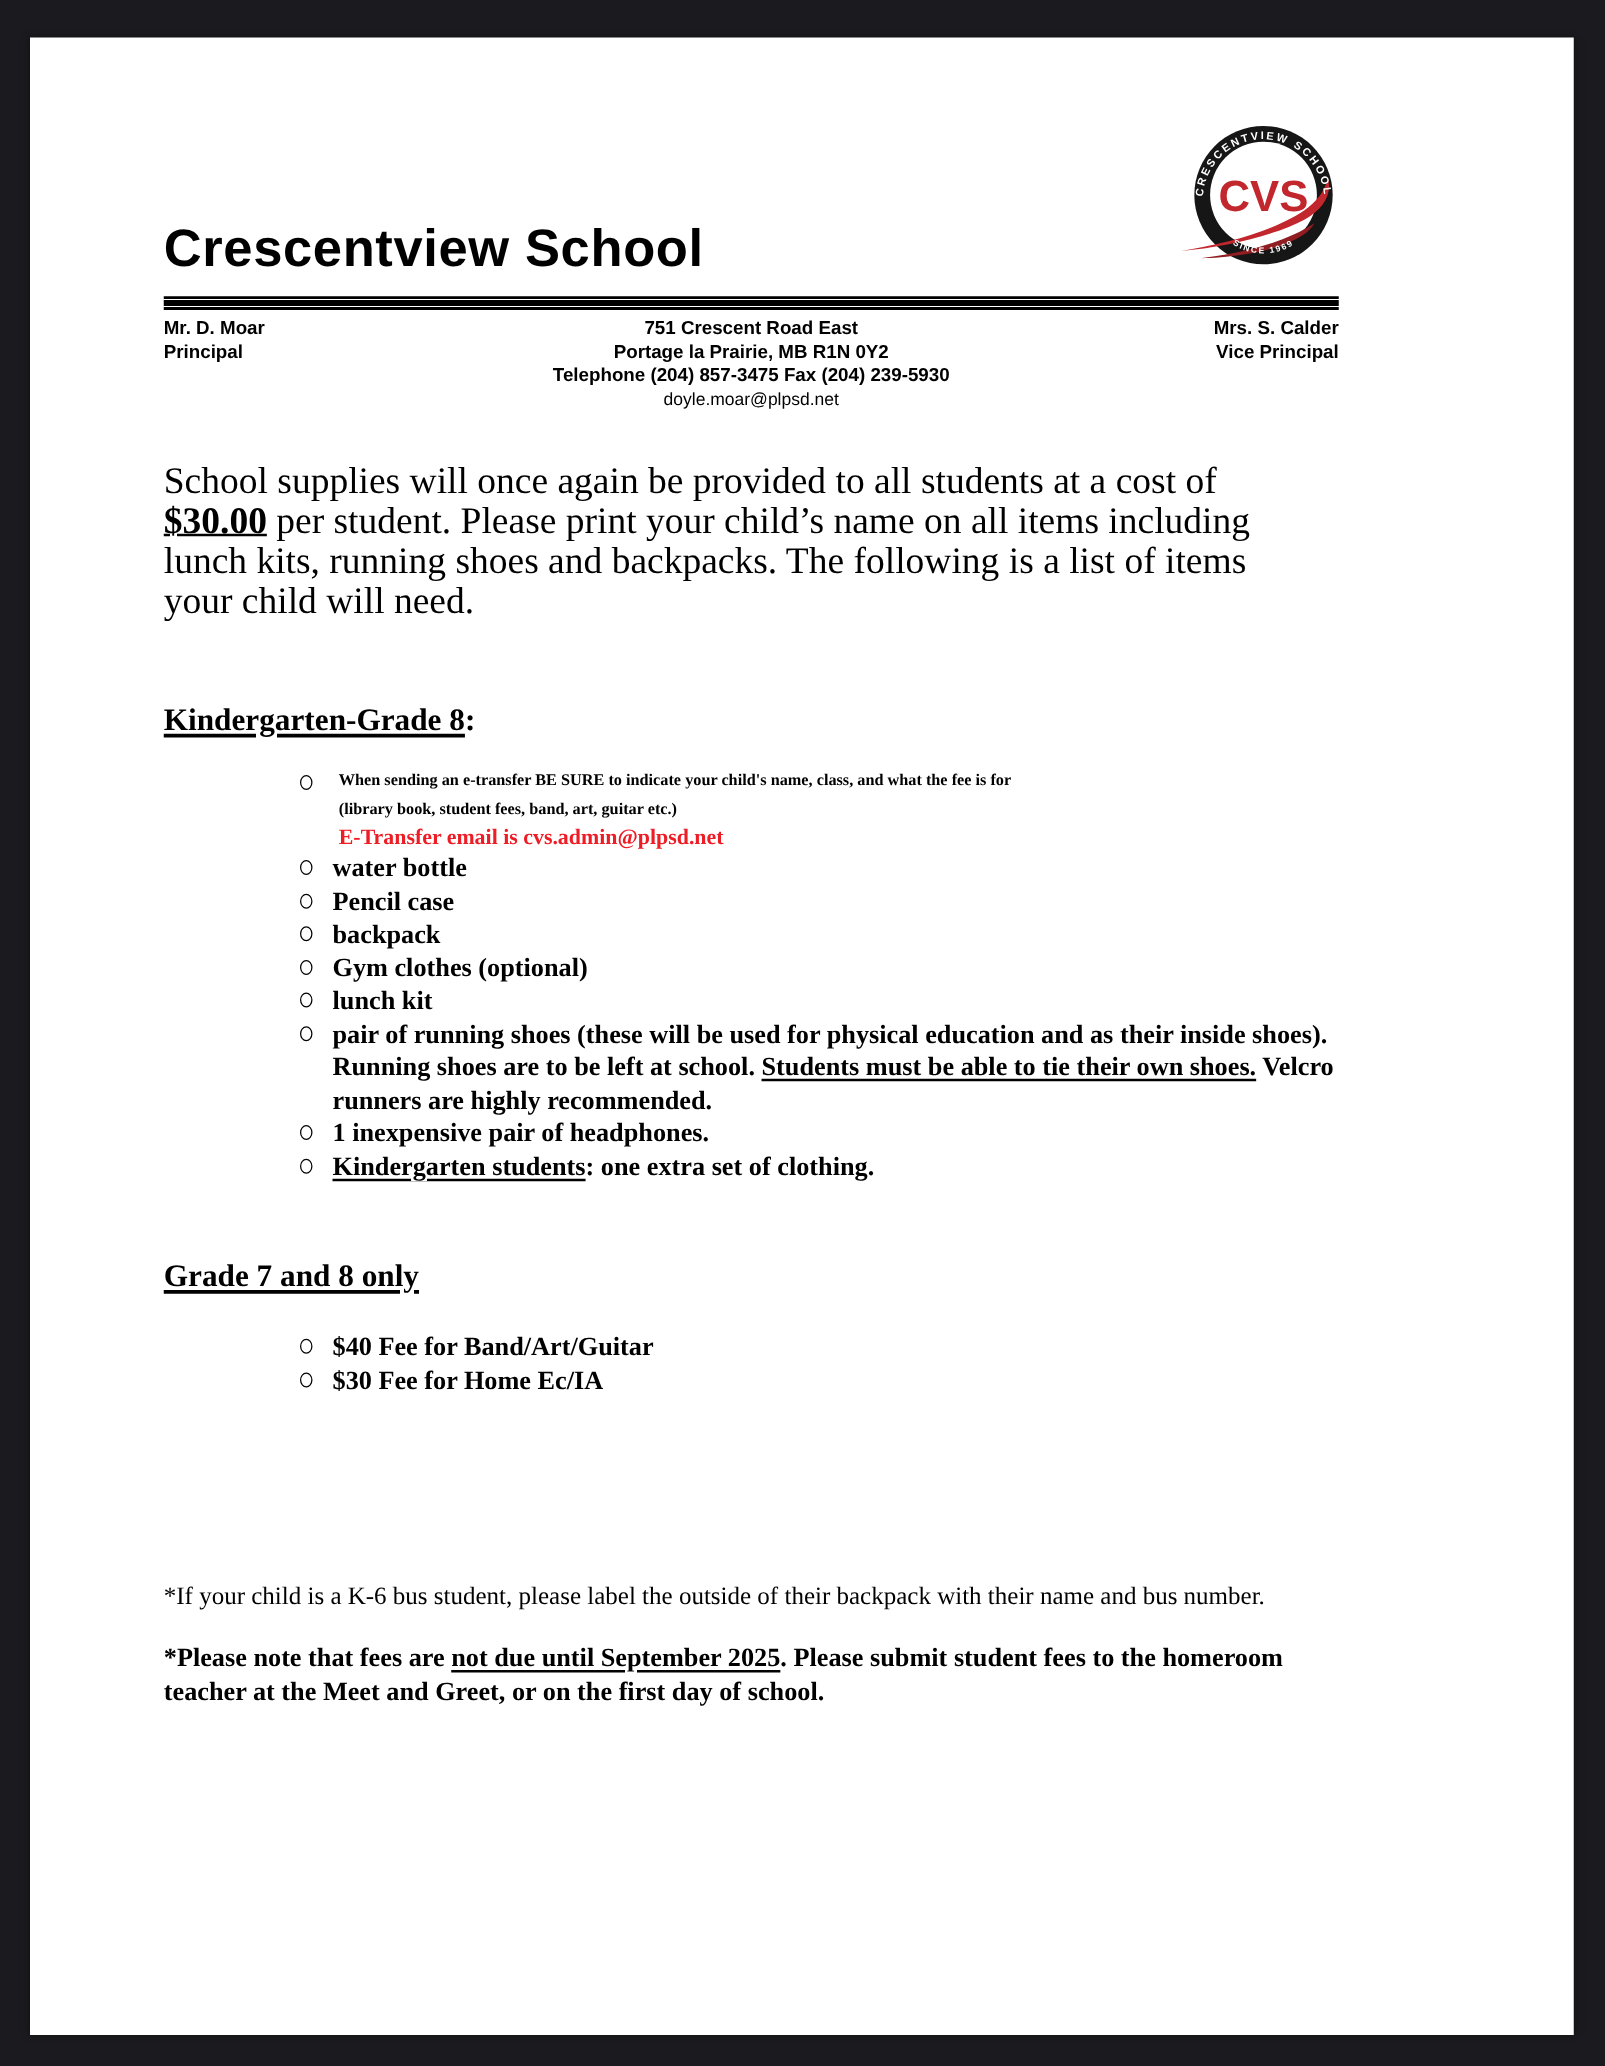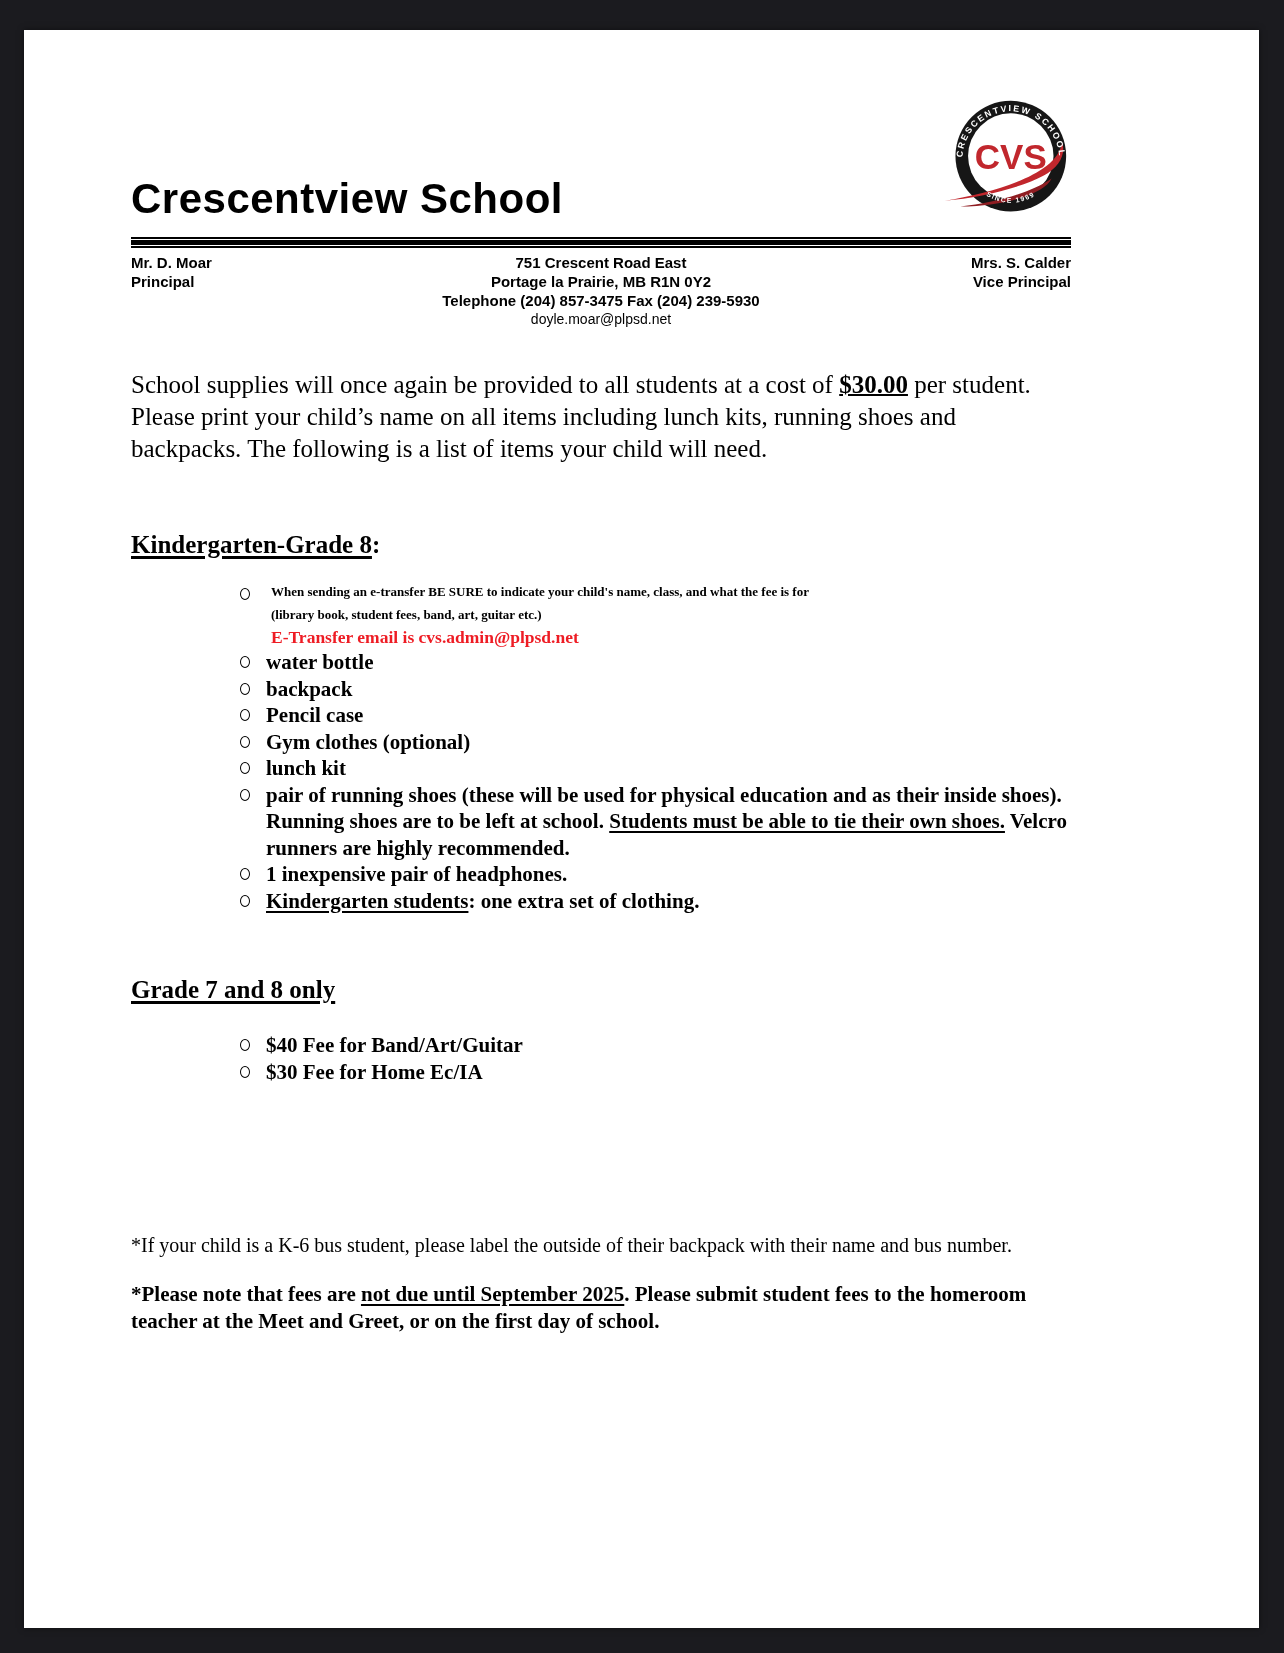--- a/index.html
+++ b/index.html
@@ -36,21 +36,21 @@
     display:flex;margin-top:5px;
     font-family:"Liberation Sans",sans-serif;
     font-size:15px;font-weight:bold;line-height:19px;
   }
   .masthead .col-left{flex:1;text-align:left;}
   .masthead .col-center{flex:0 0 auto;text-align:center;}
   .masthead .col-right{flex:1;text-align:right;}
   .masthead .email{font-weight:normal;font-size:14px;margin-top:0;}
   
   .intro{
-    margin:40px 12px 0 0;font-size:25px;line-height:32px;
+    margin:40px 12px 0 0;font-size:30px;line-height:32px;
   }
   .intro .amount{font-weight:bold;text-decoration:underline;text-decoration-thickness:2px;}
   .section-heading{
     margin:0;font-size:25px;font-weight:bold;
   }
   .section-heading .hd-underline{
     text-decoration:underline;text-decoration-thickness:2.5px;text-underline-offset:3px;
   }
   .sec-k8{margin-top:66px;}
   .sec-78{margin-top:62px;}
@@ -142,25 +142,25 @@
           <div class="fee-note">(library book, student fees, band, art, guitar etc.)</div>
           <div class="etransfer">E-Transfer email is cvs.admin@plpsd.net</div>
         </div>
       </li>
       <li>
         <span class="bullet"></span>
         <div class="li-body">water bottle</div>
       </li>
       <li>
         <span class="bullet"></span>
+        <div class="li-body">Pencil case</div>
+      </li>
+      <li>
+        <span class="bullet"></span>
         <div class="li-body">backpack</div>
-      </li>
-      <li>
-        <span class="bullet"></span>
-        <div class="li-body">Pencil case</div>
       </li>
       <li>
         <span class="bullet"></span>
         <div class="li-body">Gym clothes (optional)</div>
       </li>
       <li>
         <span class="bullet"></span>
         <div class="li-body">lunch kit</div>
       </li>
       <li>

